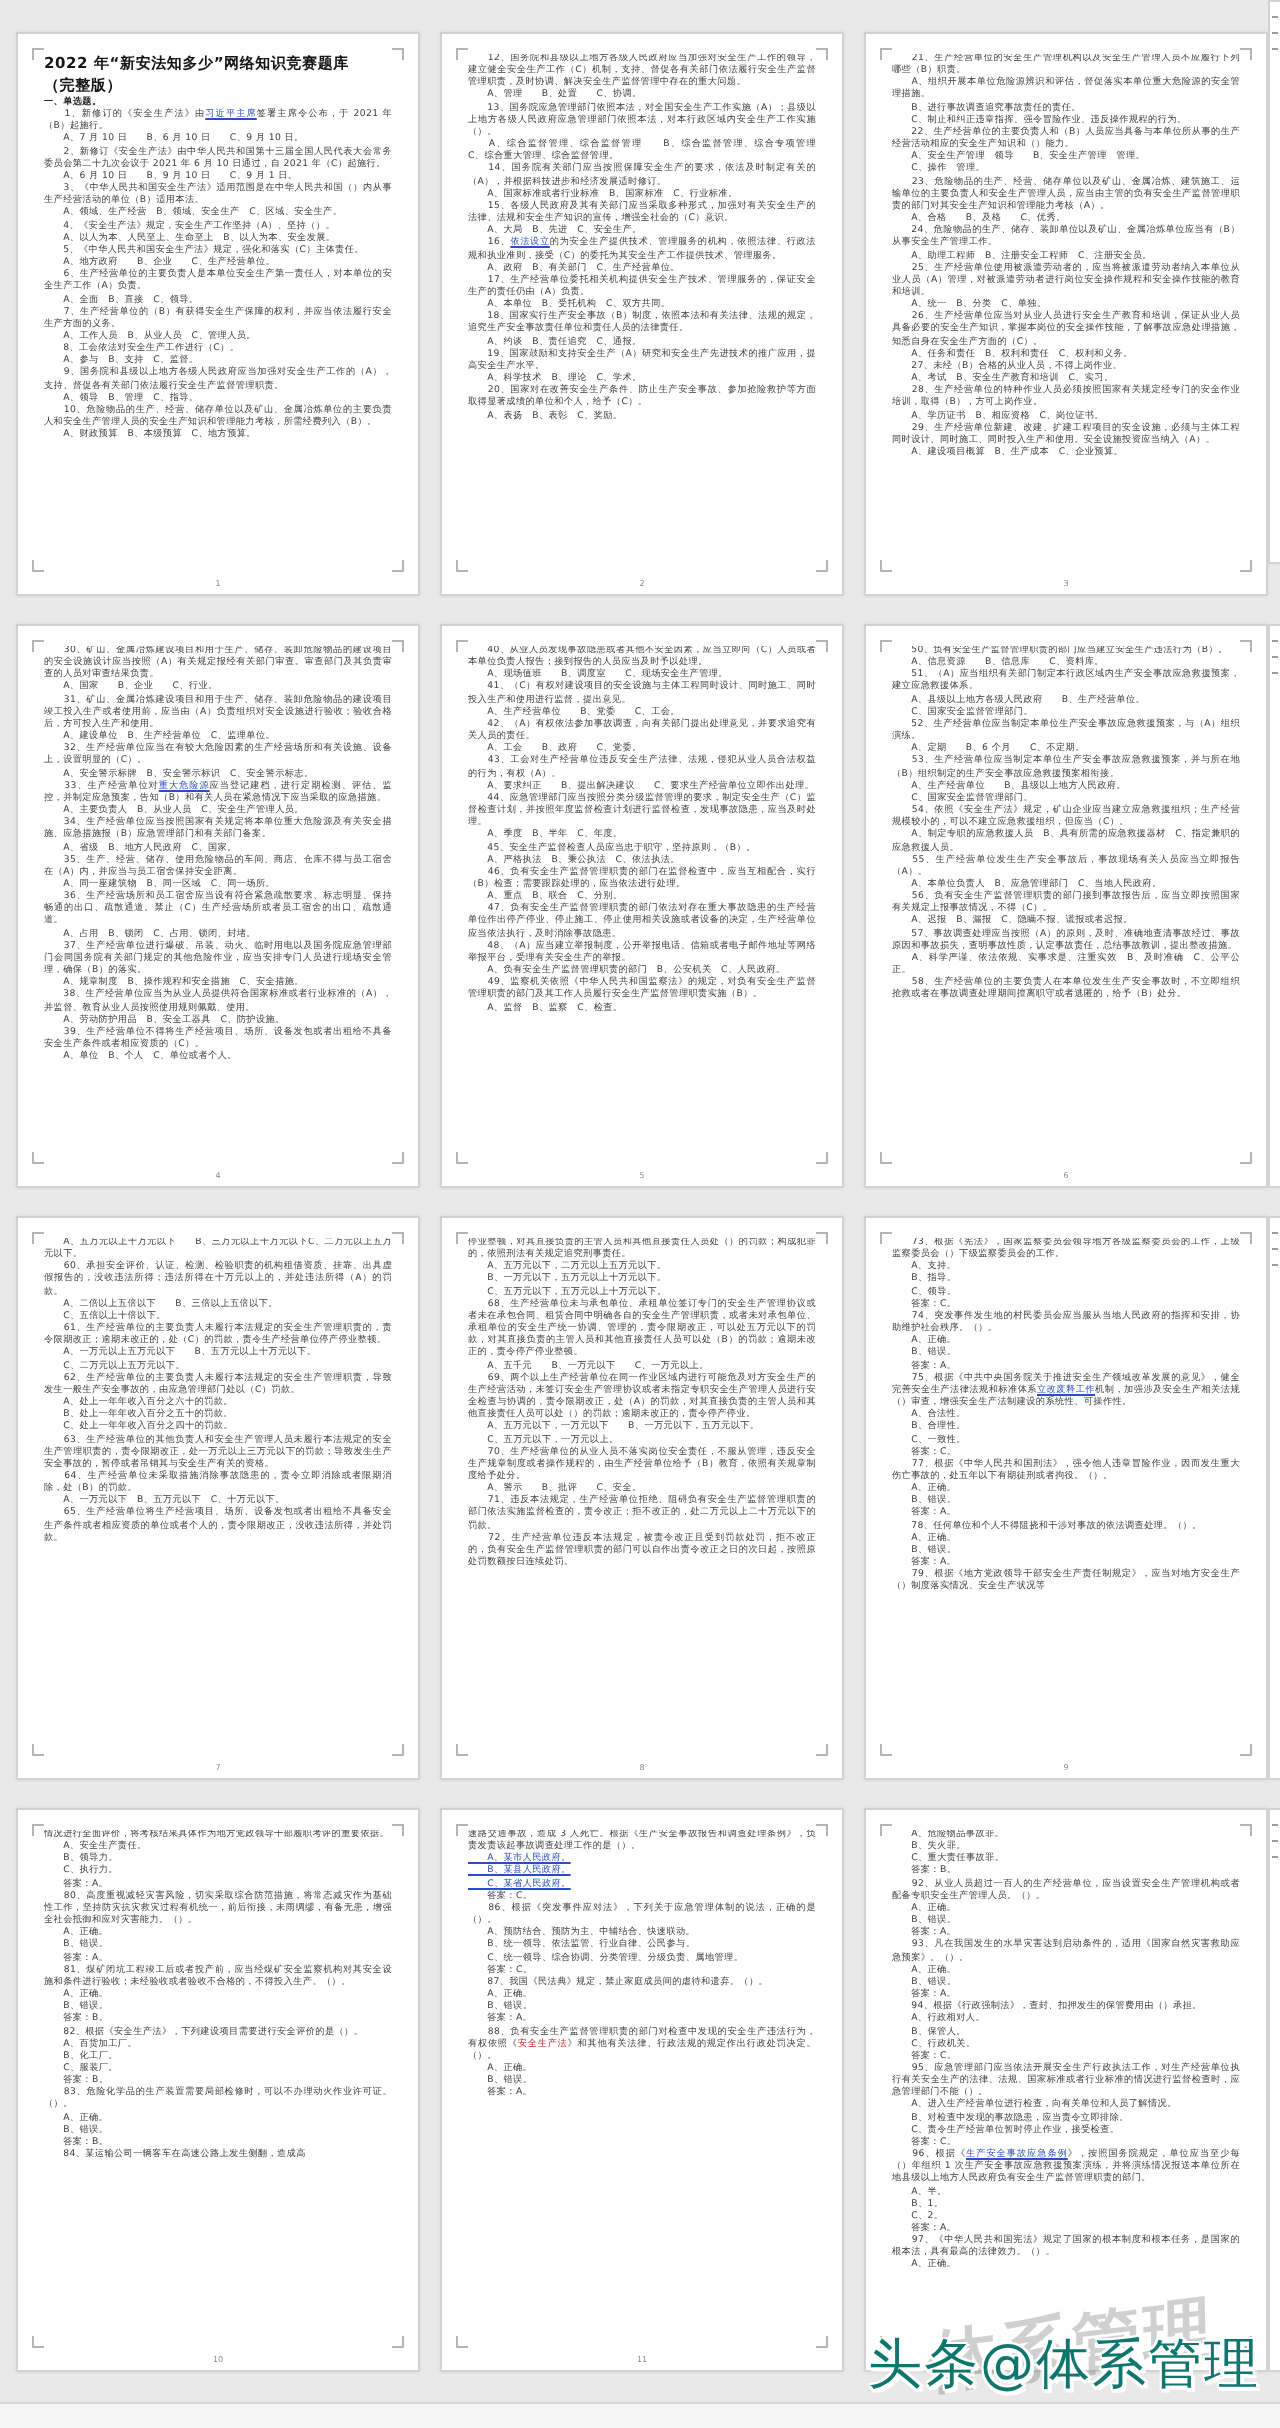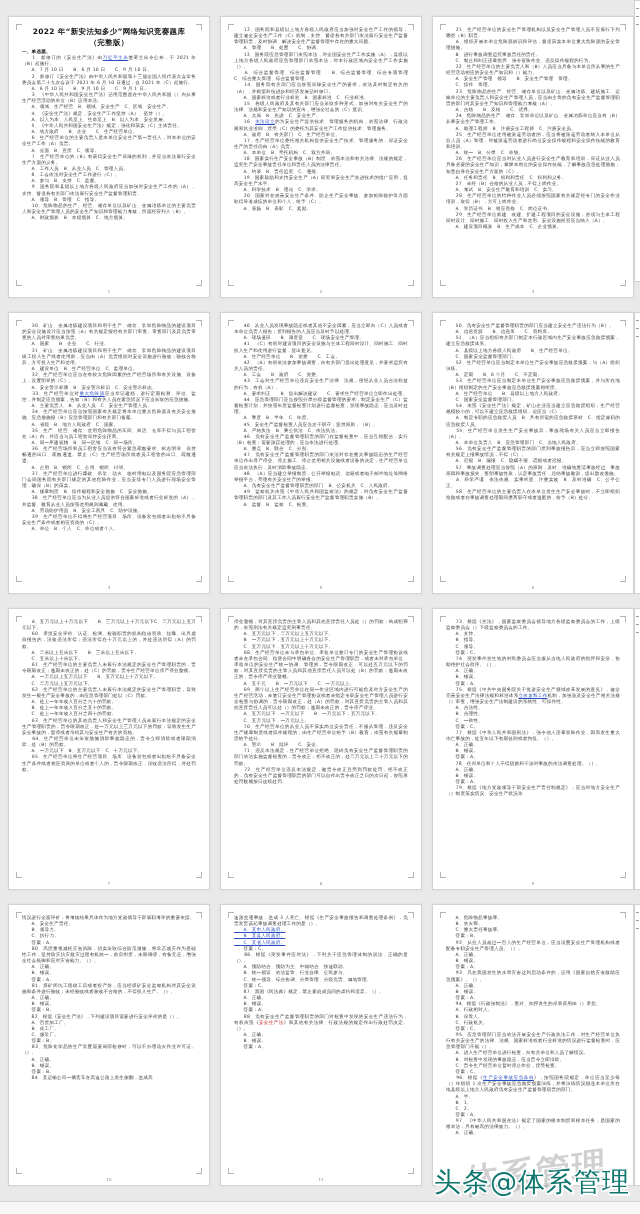--- a/index.html
+++ b/index.html
@@ -19,21 +19,21 @@
     position:relative;background:#ffffff;
     border:1px solid #d2d2d2;box-sizing:border-box;
     overflow:hidden;
     box-shadow:0 0 2px rgba(0,0,0,.08);
   }
   .pbody{
     position:absolute;top:10px;left:13px;right:13px;bottom:14px;
     overflow:hidden;
   }
   .ptitle{
-    font-size:7.5px;font-weight:bold;text-align:center;
+    font-size:7.5px;font-weight:bold;
     line-height:10px;color:#151515;letter-spacing:.3px;
     margin-bottom:1px;
   }
   .pline{
     font-size:4.6px;line-height:6.15px;color:#3d3d3d;
     text-align:justify;letter-spacing:.2px;
     word-break:break-all;
   }
   .pline.bold{font-weight:bold;color:#222;}
   .pline .link,.pline.link{color:#2b4fc0;text-decoration:underline;}

